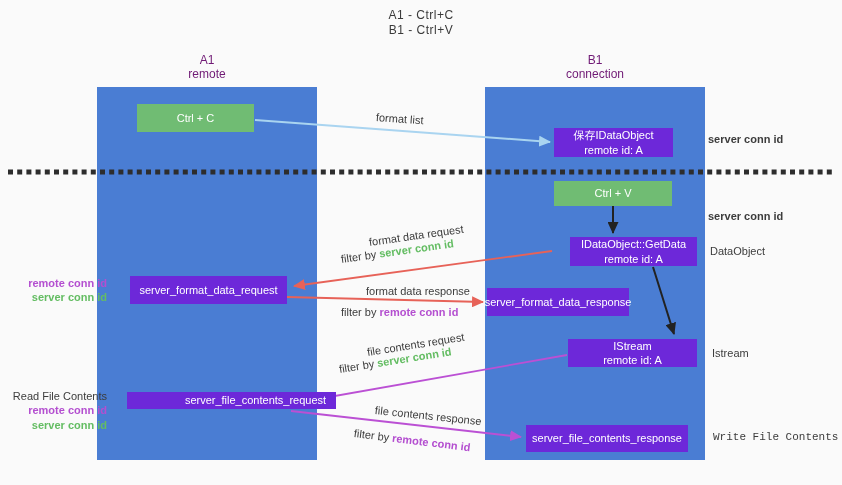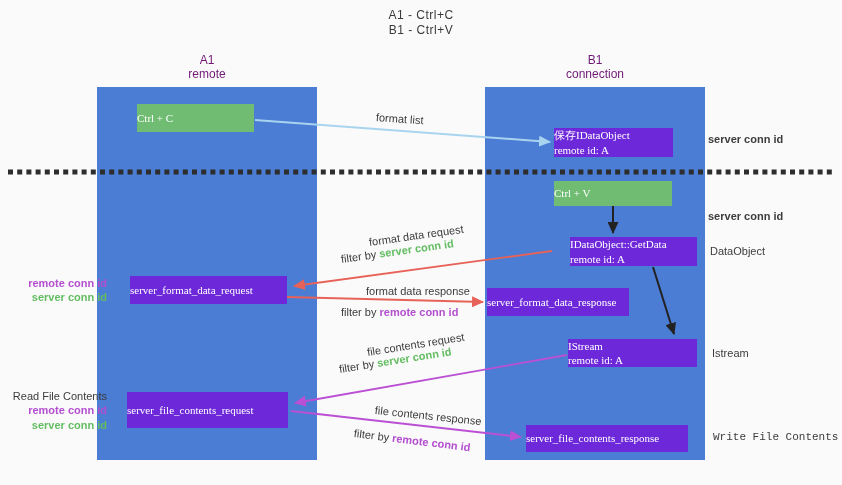--- a/index.html
+++ b/index.html
@@ -14,22 +14,22 @@
   .col-head{
     position:absolute;top:53px;width:220px;text-align:center;
     font-size:12px;line-height:1.18;color:#701a75;
   }
   .col{
     position:absolute;top:87px;width:220px;height:373px;background:#4a7dd3;
   }
   .arrows{position:absolute;left:0;top:0;width:842px;height:485px;}
   .node{
     position:absolute;color:#ffffff;font-size:11px;line-height:1.3;
-    display:flex;flex-direction:column;align-items:flex-start;justify-content:center;
-    text-align:center;white-space:nowrap;font-family:Liberation Serif, serif;
+    display:flex;flex-direction:column;align-items:center;justify-content:center;
+    text-align:center;white-space:nowrap;
   }
   .green{background:#70bc73;}
   .orange{background:#6d28d9;}
   .lbl{
     position:absolute;font-size:11px;color:#3c3c3c;white-space:nowrap;
     transform-origin:left center;
   }
   .kw-green{color:#64bd63;font-weight:bold;}
   .kw-purple{color:#b44fd0;font-weight:bold;}
   .right-lbl{position:absolute;font-size:11px;color:#3c3c3c;white-space:nowrap;}
@@ -117,21 +117,21 @@
 
   <div class="node orange" style="left:130px;top:276px;width:157px;height:28px;">
     <div>server_format_data_request</div>
   </div>
 
   <div class="node orange" style="left:568px;top:339px;width:129px;height:28px;">
     <div>IStream</div>
     <div>remote id: A</div>
   </div>
 
-  <div class="node orange" style="left:127px;top:392px;width:161px;height:36px;">
+  <div class="node orange" style="left:127px;top:392px;width:161px;height:17px;padding-left:48px;">
     <div>server_file_contents_request</div>
   </div>
 
   <div class="node orange" style="left:526px;top:425px;width:162px;height:27px;">
     <div>server_file_contents_response</div>
   </div>
 
   <div class="lbl" style="left:376px;top:111px;transform:rotate(4deg);">format list</div>
 
   <div class="lbl" style="left:369px;top:236px;transform:rotate(-8deg);">format data request</div>

